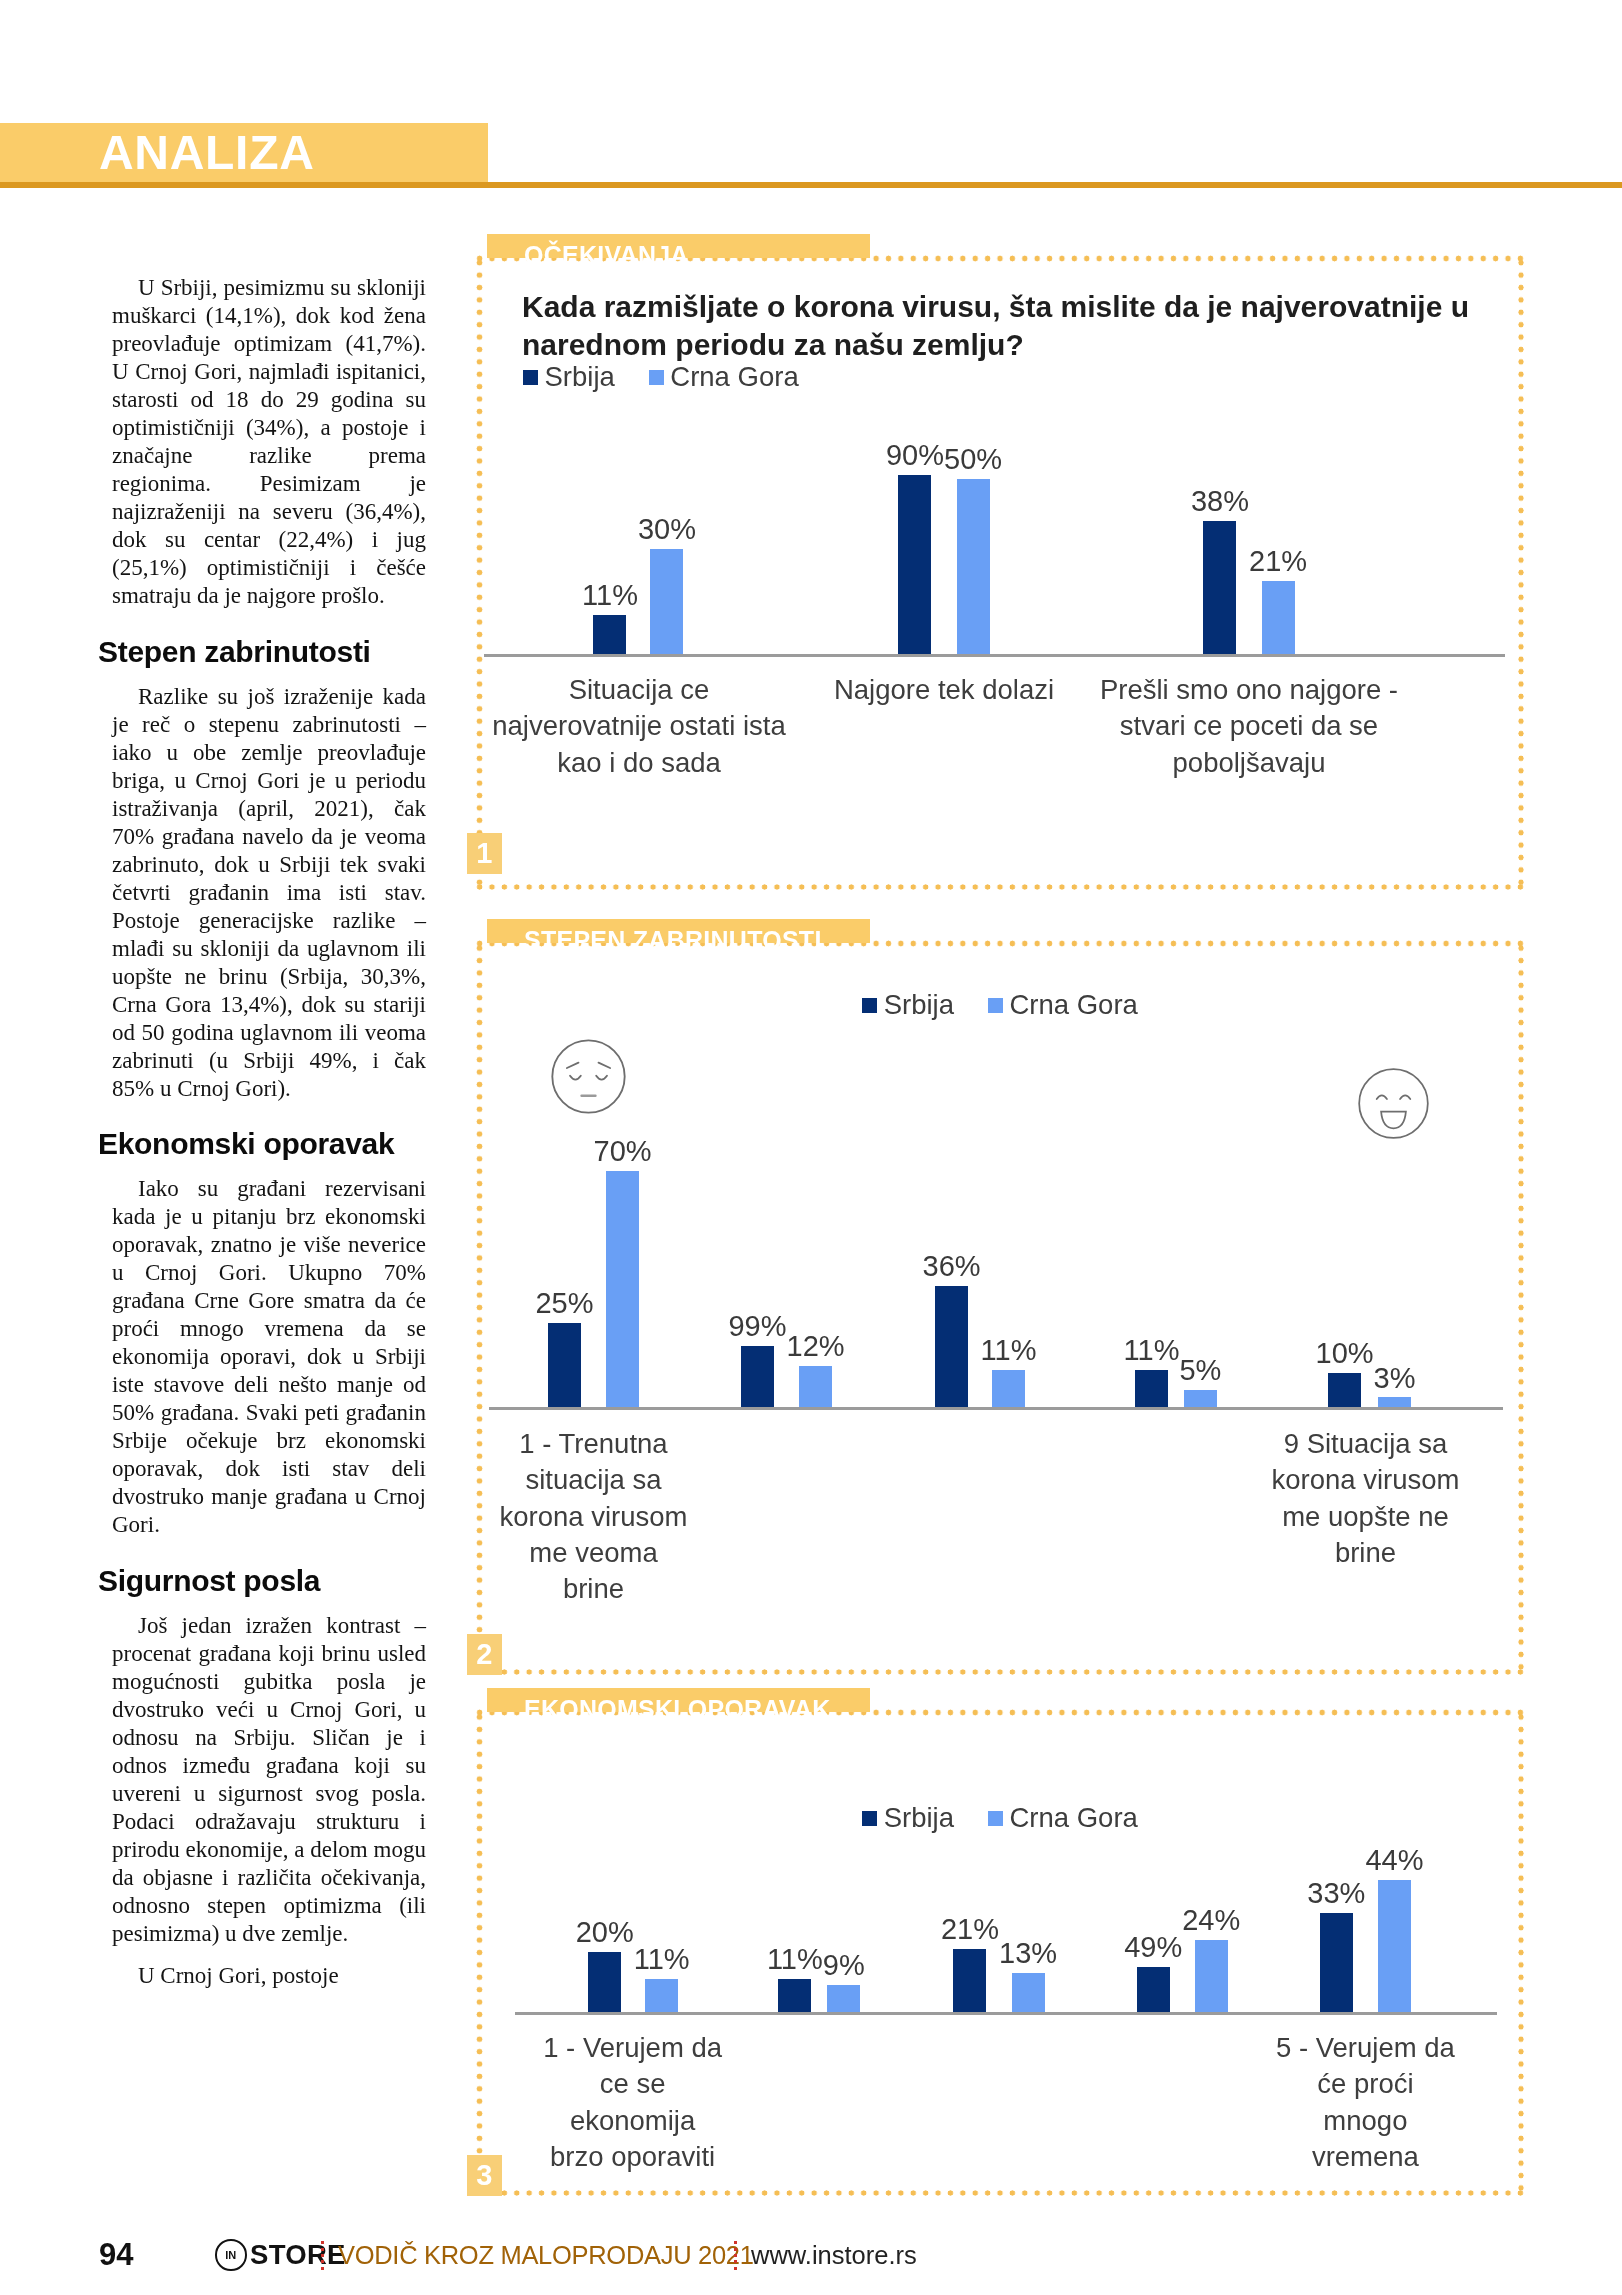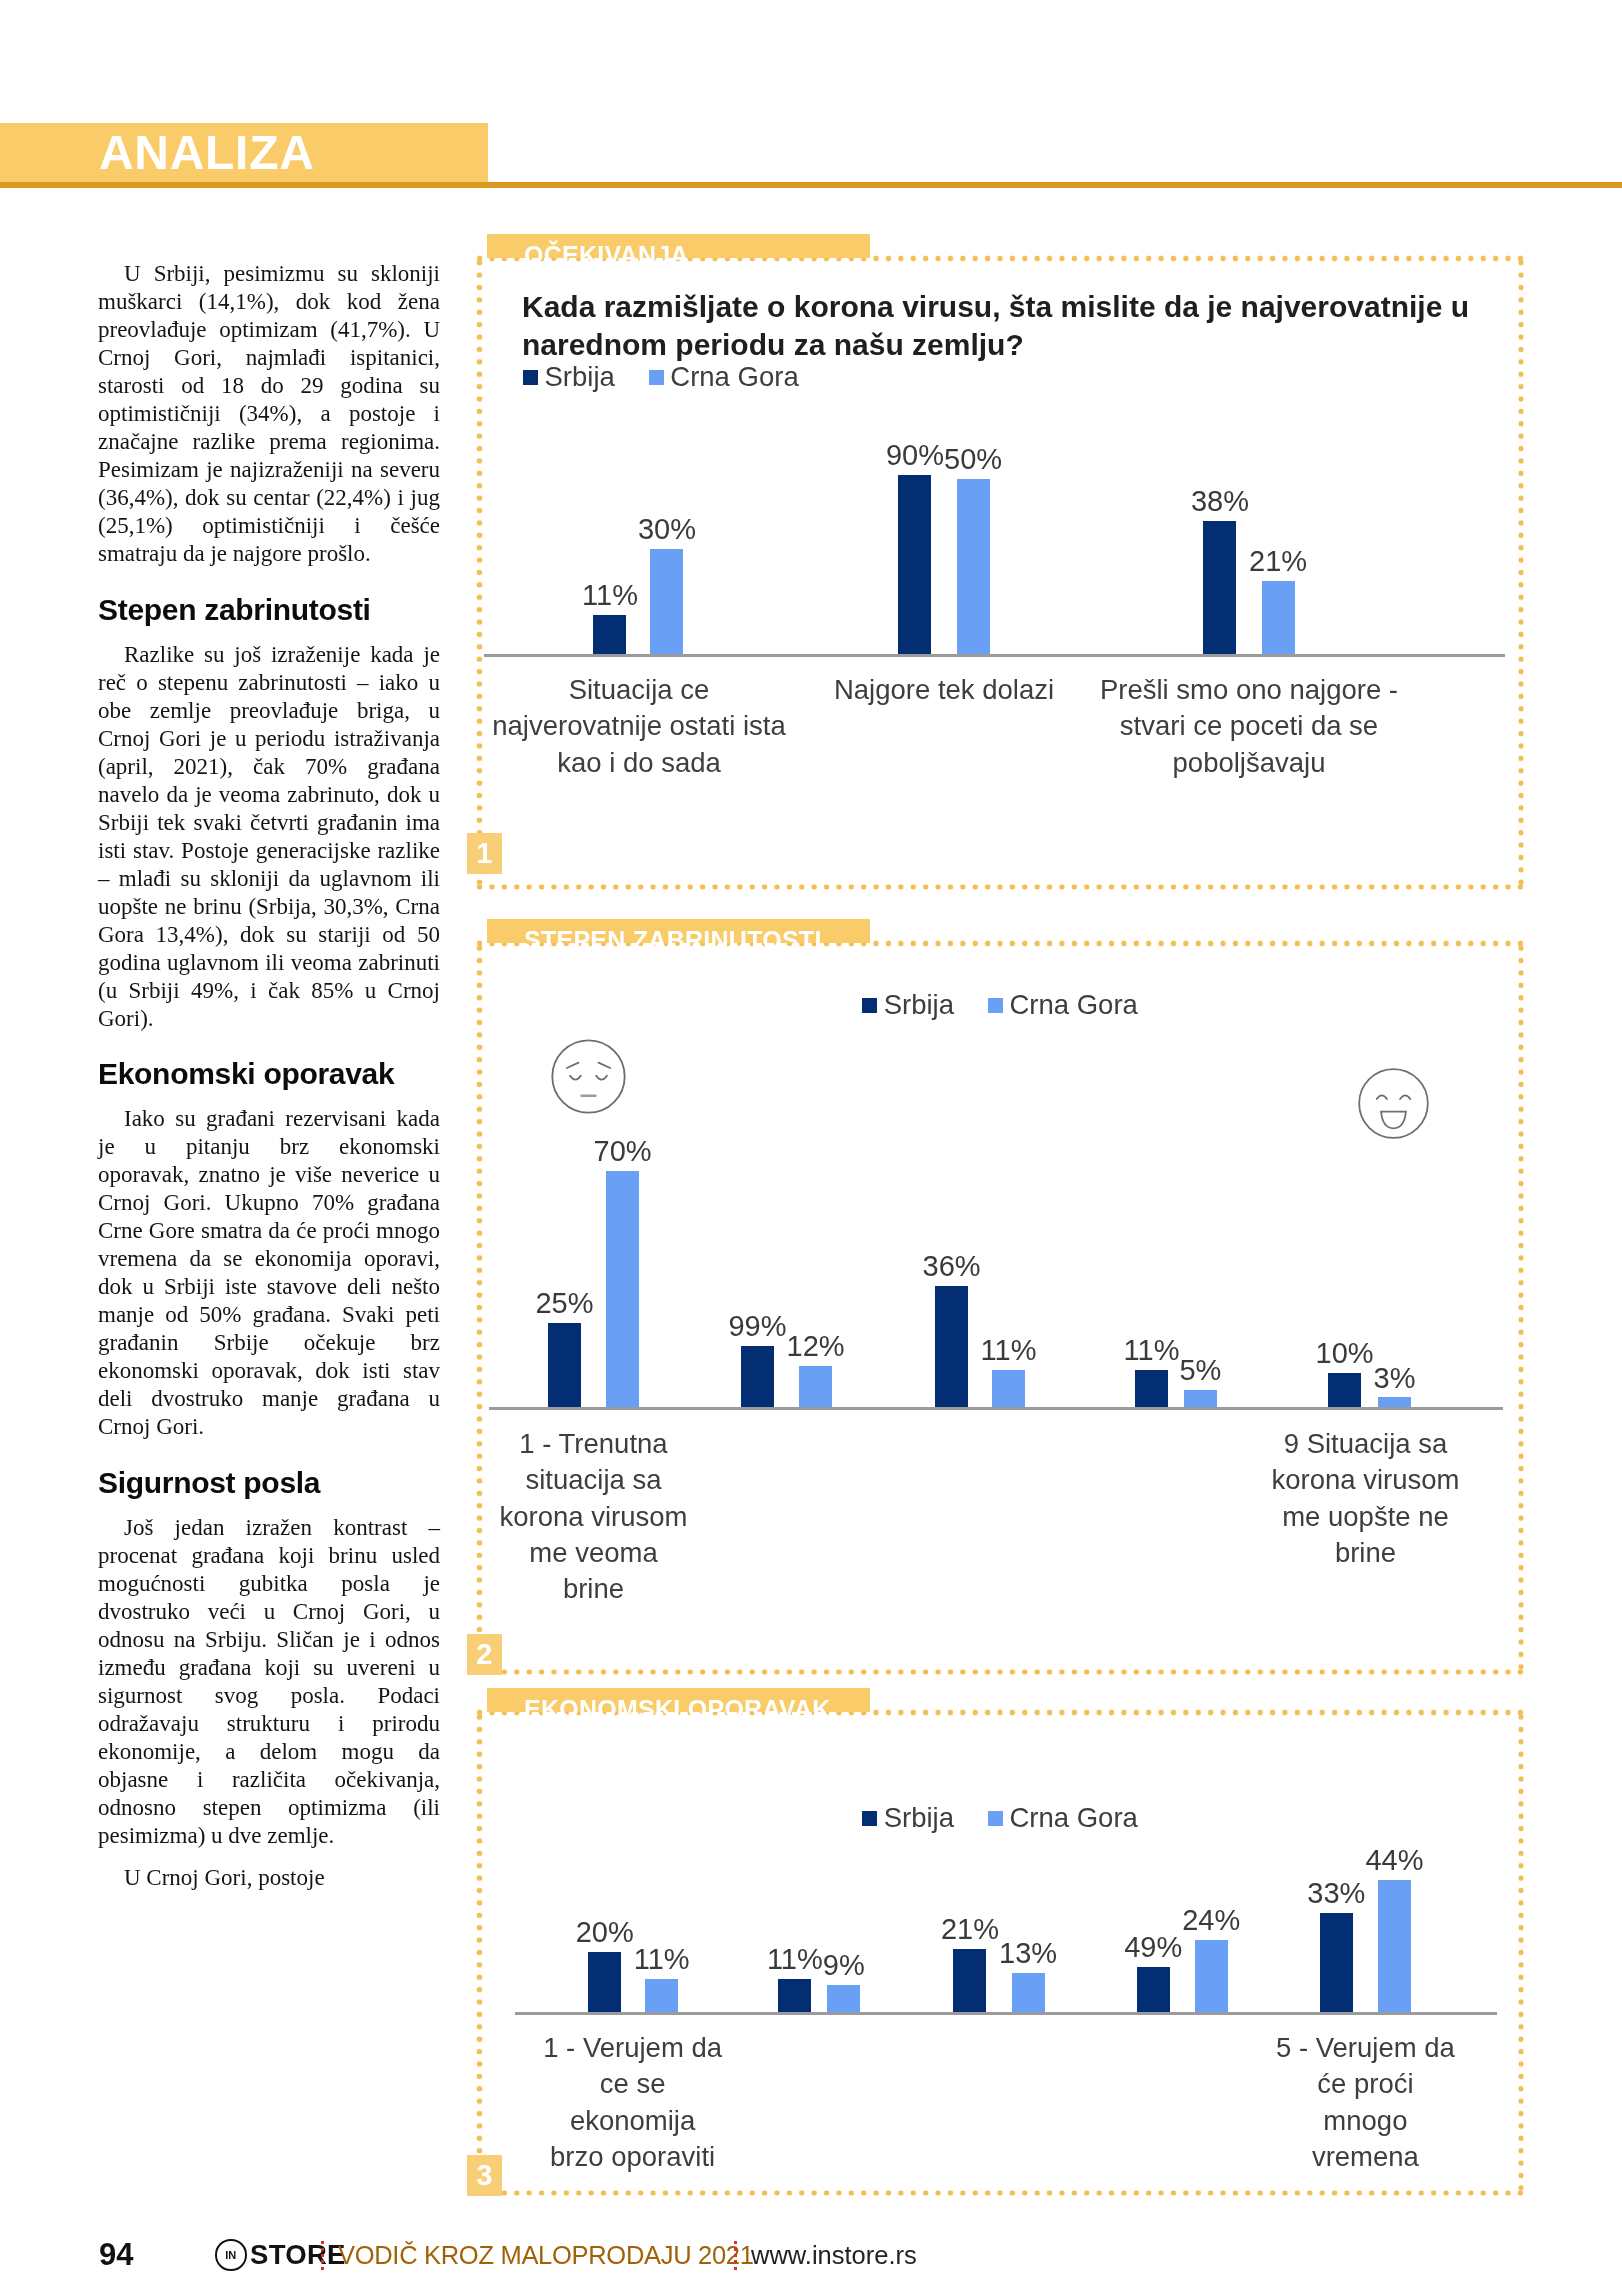--- a/index.html
+++ b/index.html
@@ -6,21 +6,21 @@
   #page{position:relative;width:1623px;height:2295px;background:#ffffff;overflow:hidden;
         font-family:"Liberation Sans",sans-serif;}
   
   .banner{position:absolute;left:0;top:123px;width:488px;height:59px;background:var(--tab);}
   .banner span{display:inline-block;margin-left:99px;font-weight:bold;font-size:48px;line-height:59px;
         color:#fff;letter-spacing:0.7px;}
   .rule{position:absolute;left:0;top:182px;width:1623px;height:5.9px;background:var(--rule);}
   
   .article{position:absolute;left:98px;top:260px;width:342px;color:#141414;
         font-family:"Liberation Serif",serif;font-size:23px;line-height:28px;text-align:justify;}
-  .article p{margin:0;text-indent:26px;}
+  .article p{margin:14px;text-indent:26px;}
   .article p.cont{margin-top:14.4px;}
   .article h2{font-family:"Liberation Sans",sans-serif;font-size:30px;font-weight:bold;
         letter-spacing:-0.3px;color:#0c0c0c;margin:27.5px 0 17px 0;}
   
   .panel{position:absolute;}
   .pdots{position:absolute;inset:0;pointer-events:none;
     background:
       radial-gradient(circle,var(--dot) 2.6px,transparent 3px) top center/12.4px 6.5px repeat-x,
       radial-gradient(circle,var(--dot) 2.6px,transparent 3px) bottom center/12.4px 6.5px repeat-x,
       radial-gradient(circle,var(--dot) 2.6px,transparent 3px) left center/6.5px 12.4px repeat-y,

